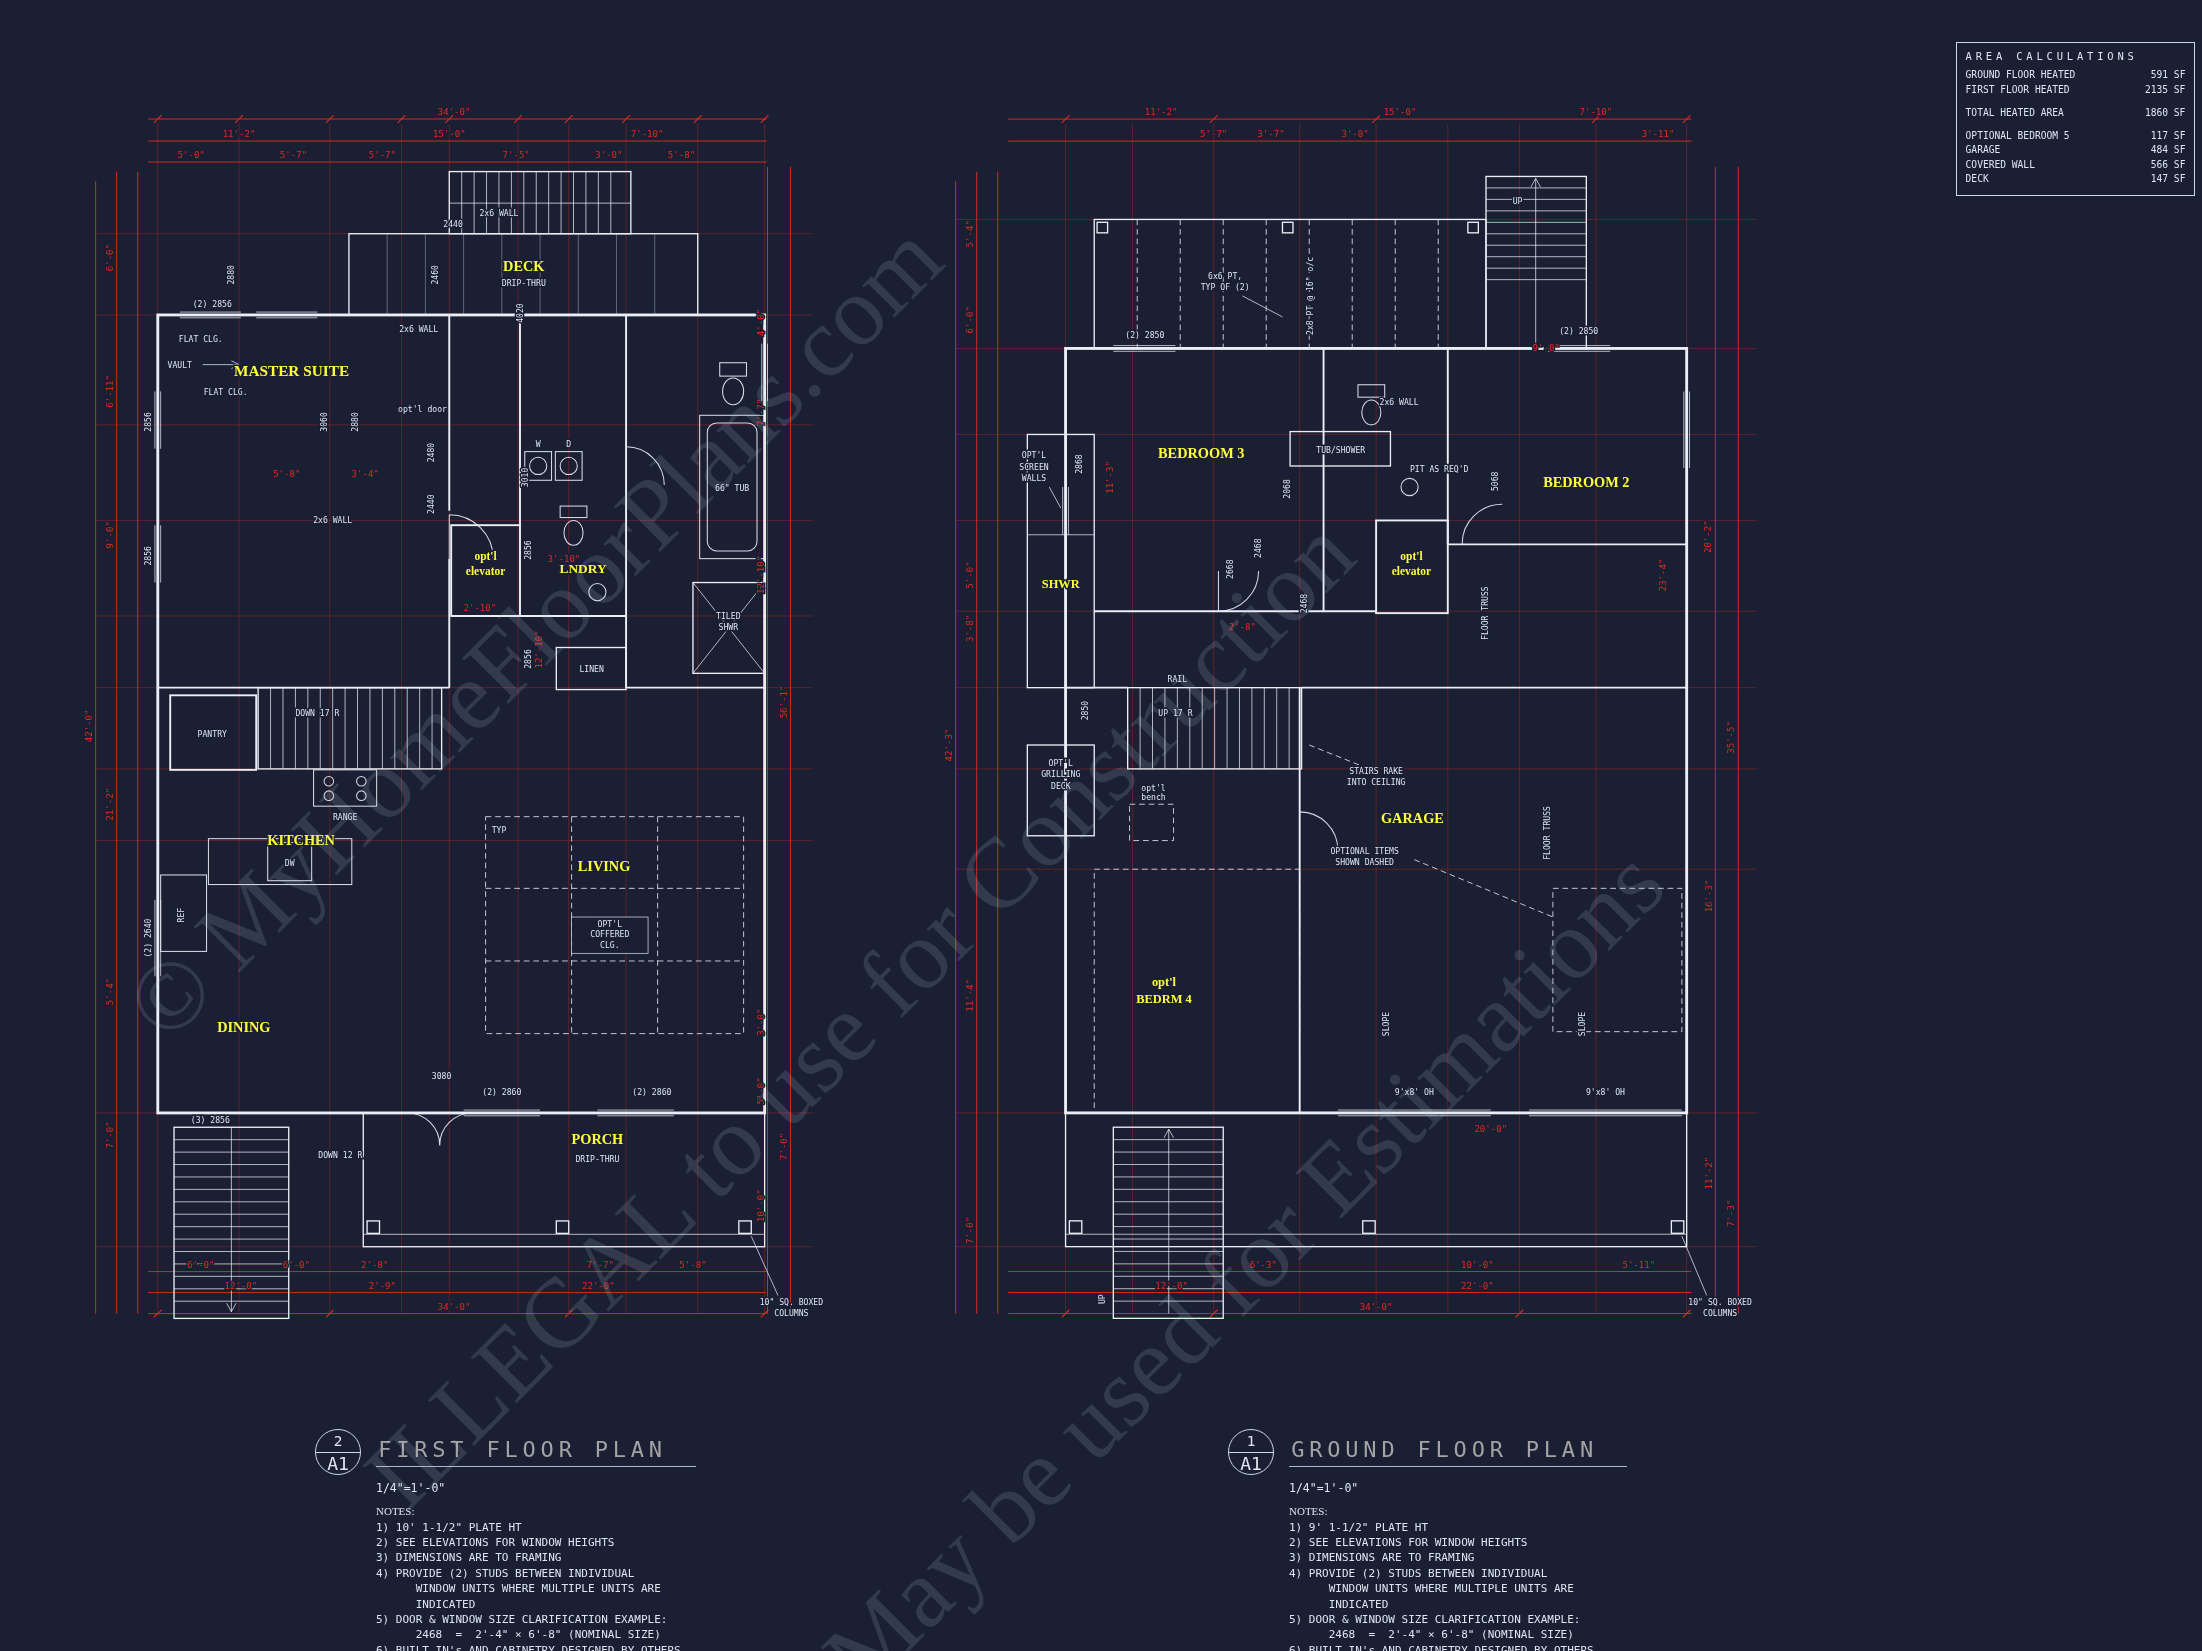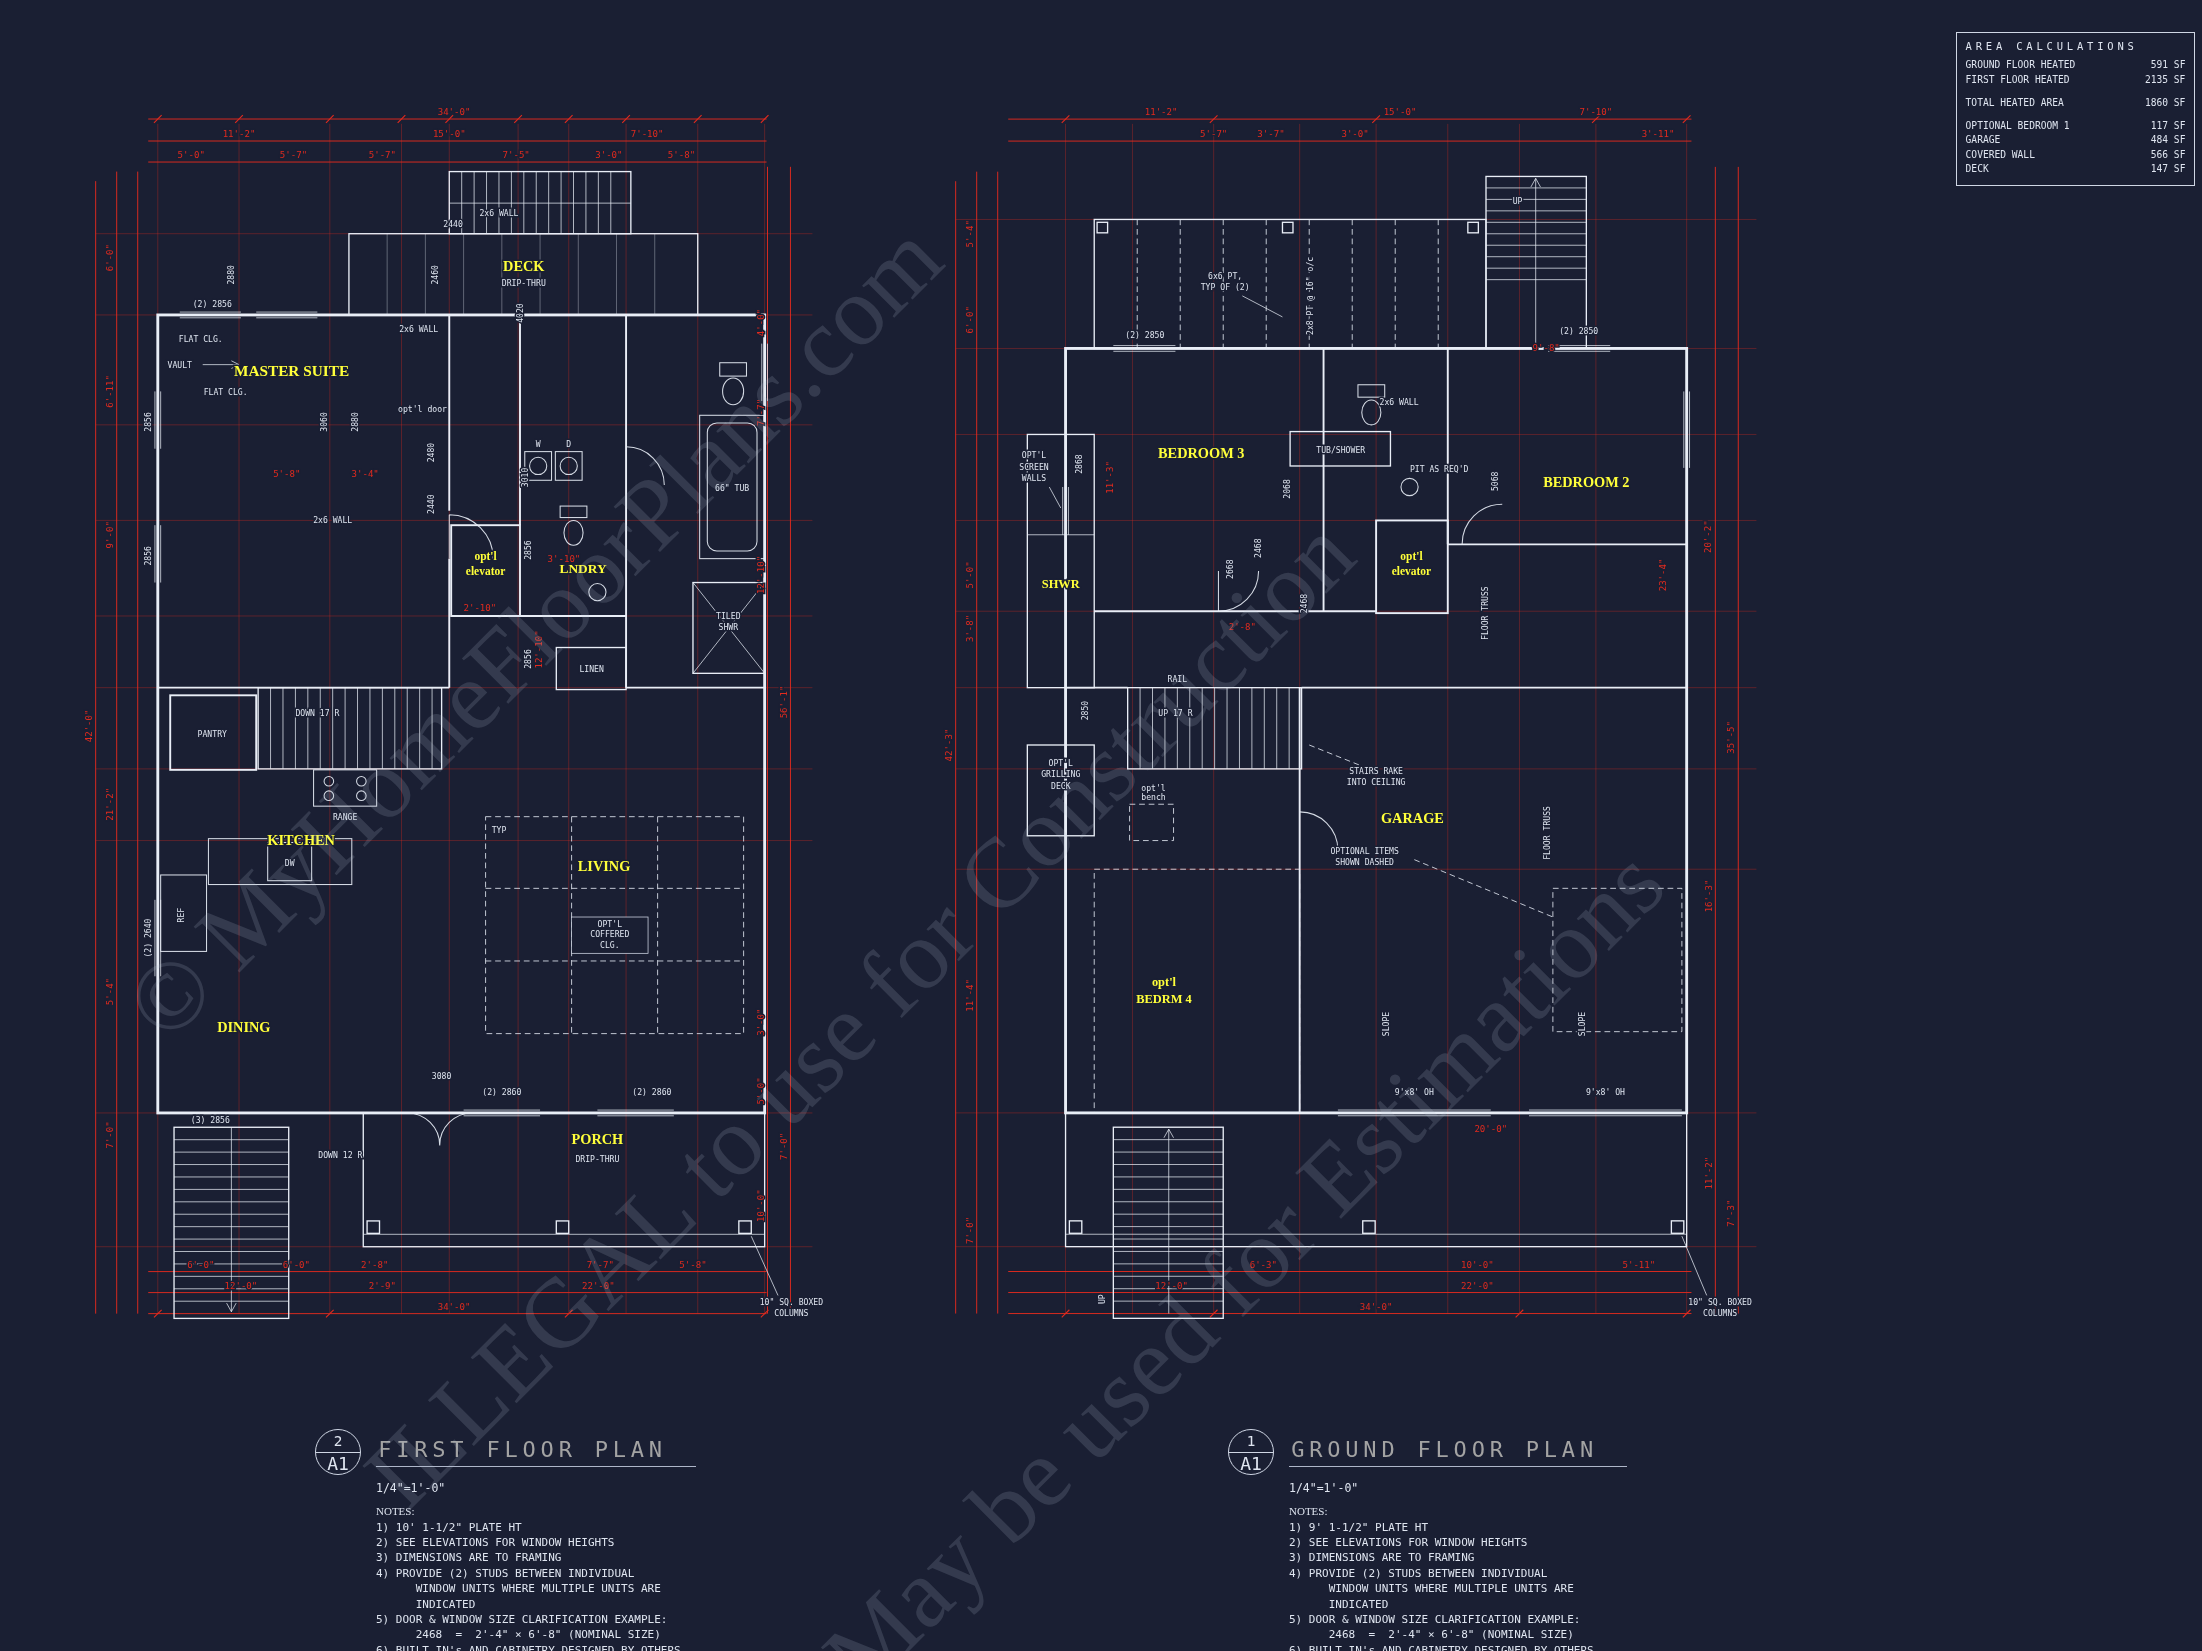--- a/index.html
+++ b/index.html
@@ -31,21 +31,21 @@
   .tb-badge{width:44px;height:44px;border:1.5px solid #cfd6e4;border-radius:50%;
             display:flex;flex-direction:column;flex:0 0 auto;}
   .tb-badge-num{flex:1;border-bottom:1.3px solid #cfd6e4;display:flex;align-items:center;justify-content:center;font-size:14.3px;}
   .tb-badge-sheet{flex:1;display:flex;align-items:center;justify-content:center;font-size:18px;}
   .tb-title{font-size:22px;letter-spacing:4.8px;color:#a3a3a3;border-bottom:1.5px solid #aeb6c9;padding:0 29px 4.8px 1.9px;}
   .tb-scale{margin:5.7px 0 0 61px;font-size:11.5px;}
   .tb-notes{margin:9.6px 0 0 61px;font-size:11px;line-height:1.4;}
   .tb-notes-title{margin-bottom:0;font-family:Liberation Serif, serif;}
   .tb-note-line{white-space:pre;}
   
-  .area-calc{position:absolute;left:1956px;top:32px;width:239px;border:1.1px solid #cfd6e4;
+  .area-calc{position:absolute;left:1956px;top:42px;width:239px;border:1.1px solid #cfd6e4;
              padding:6.7px 8.6px 8.6px 8.6px;font-size:9.6px;box-sizing:border-box;}
   .area-title{letter-spacing:3.8px;font-size:10.5px;margin-bottom:6.7px;}
   .area-row{display:flex;justify-content:space-between;line-height:1.5;}
   .area-row.gap{margin-top:8.6px;align-items:flex-end;}
   
   .wm-layer{position:absolute;inset:0;z-index:6;pointer-events:none;}
   .wm-line{position:absolute;font-family:"Liberation Serif",serif;font-size:99px;
            color:rgba(185,193,216,0.17);white-space:nowrap;transform:rotate(-45deg);
            transform-origin:left center;}
 </style>
@@ -391,21 +391,21 @@
         </div>
         <div class="area-row">
           <span class="area-label">FIRST FLOOR HEATED</span>
           <span class="area-value">2135 SF</span>
         </div>
         <div class="area-row gap">
           <span class="area-label">TOTAL HEATED AREA</span>
           <span class="area-value">1860 SF</span>
         </div>
         <div class="area-row gap">
-          <span class="area-label">OPTIONAL BEDROOM 1</span>
+          <span class="area-label">OPTIONAL BEDROOM 5</span>
           <span class="area-value">117 SF</span>
         </div>
         <div class="area-row">
           <span class="area-label">GARAGE</span>
           <span class="area-value">484 SF</span>
         </div>
         <div class="area-row">
           <span class="area-label">COVERED WALL</span>
           <span class="area-value">566 SF</span>
         </div>

